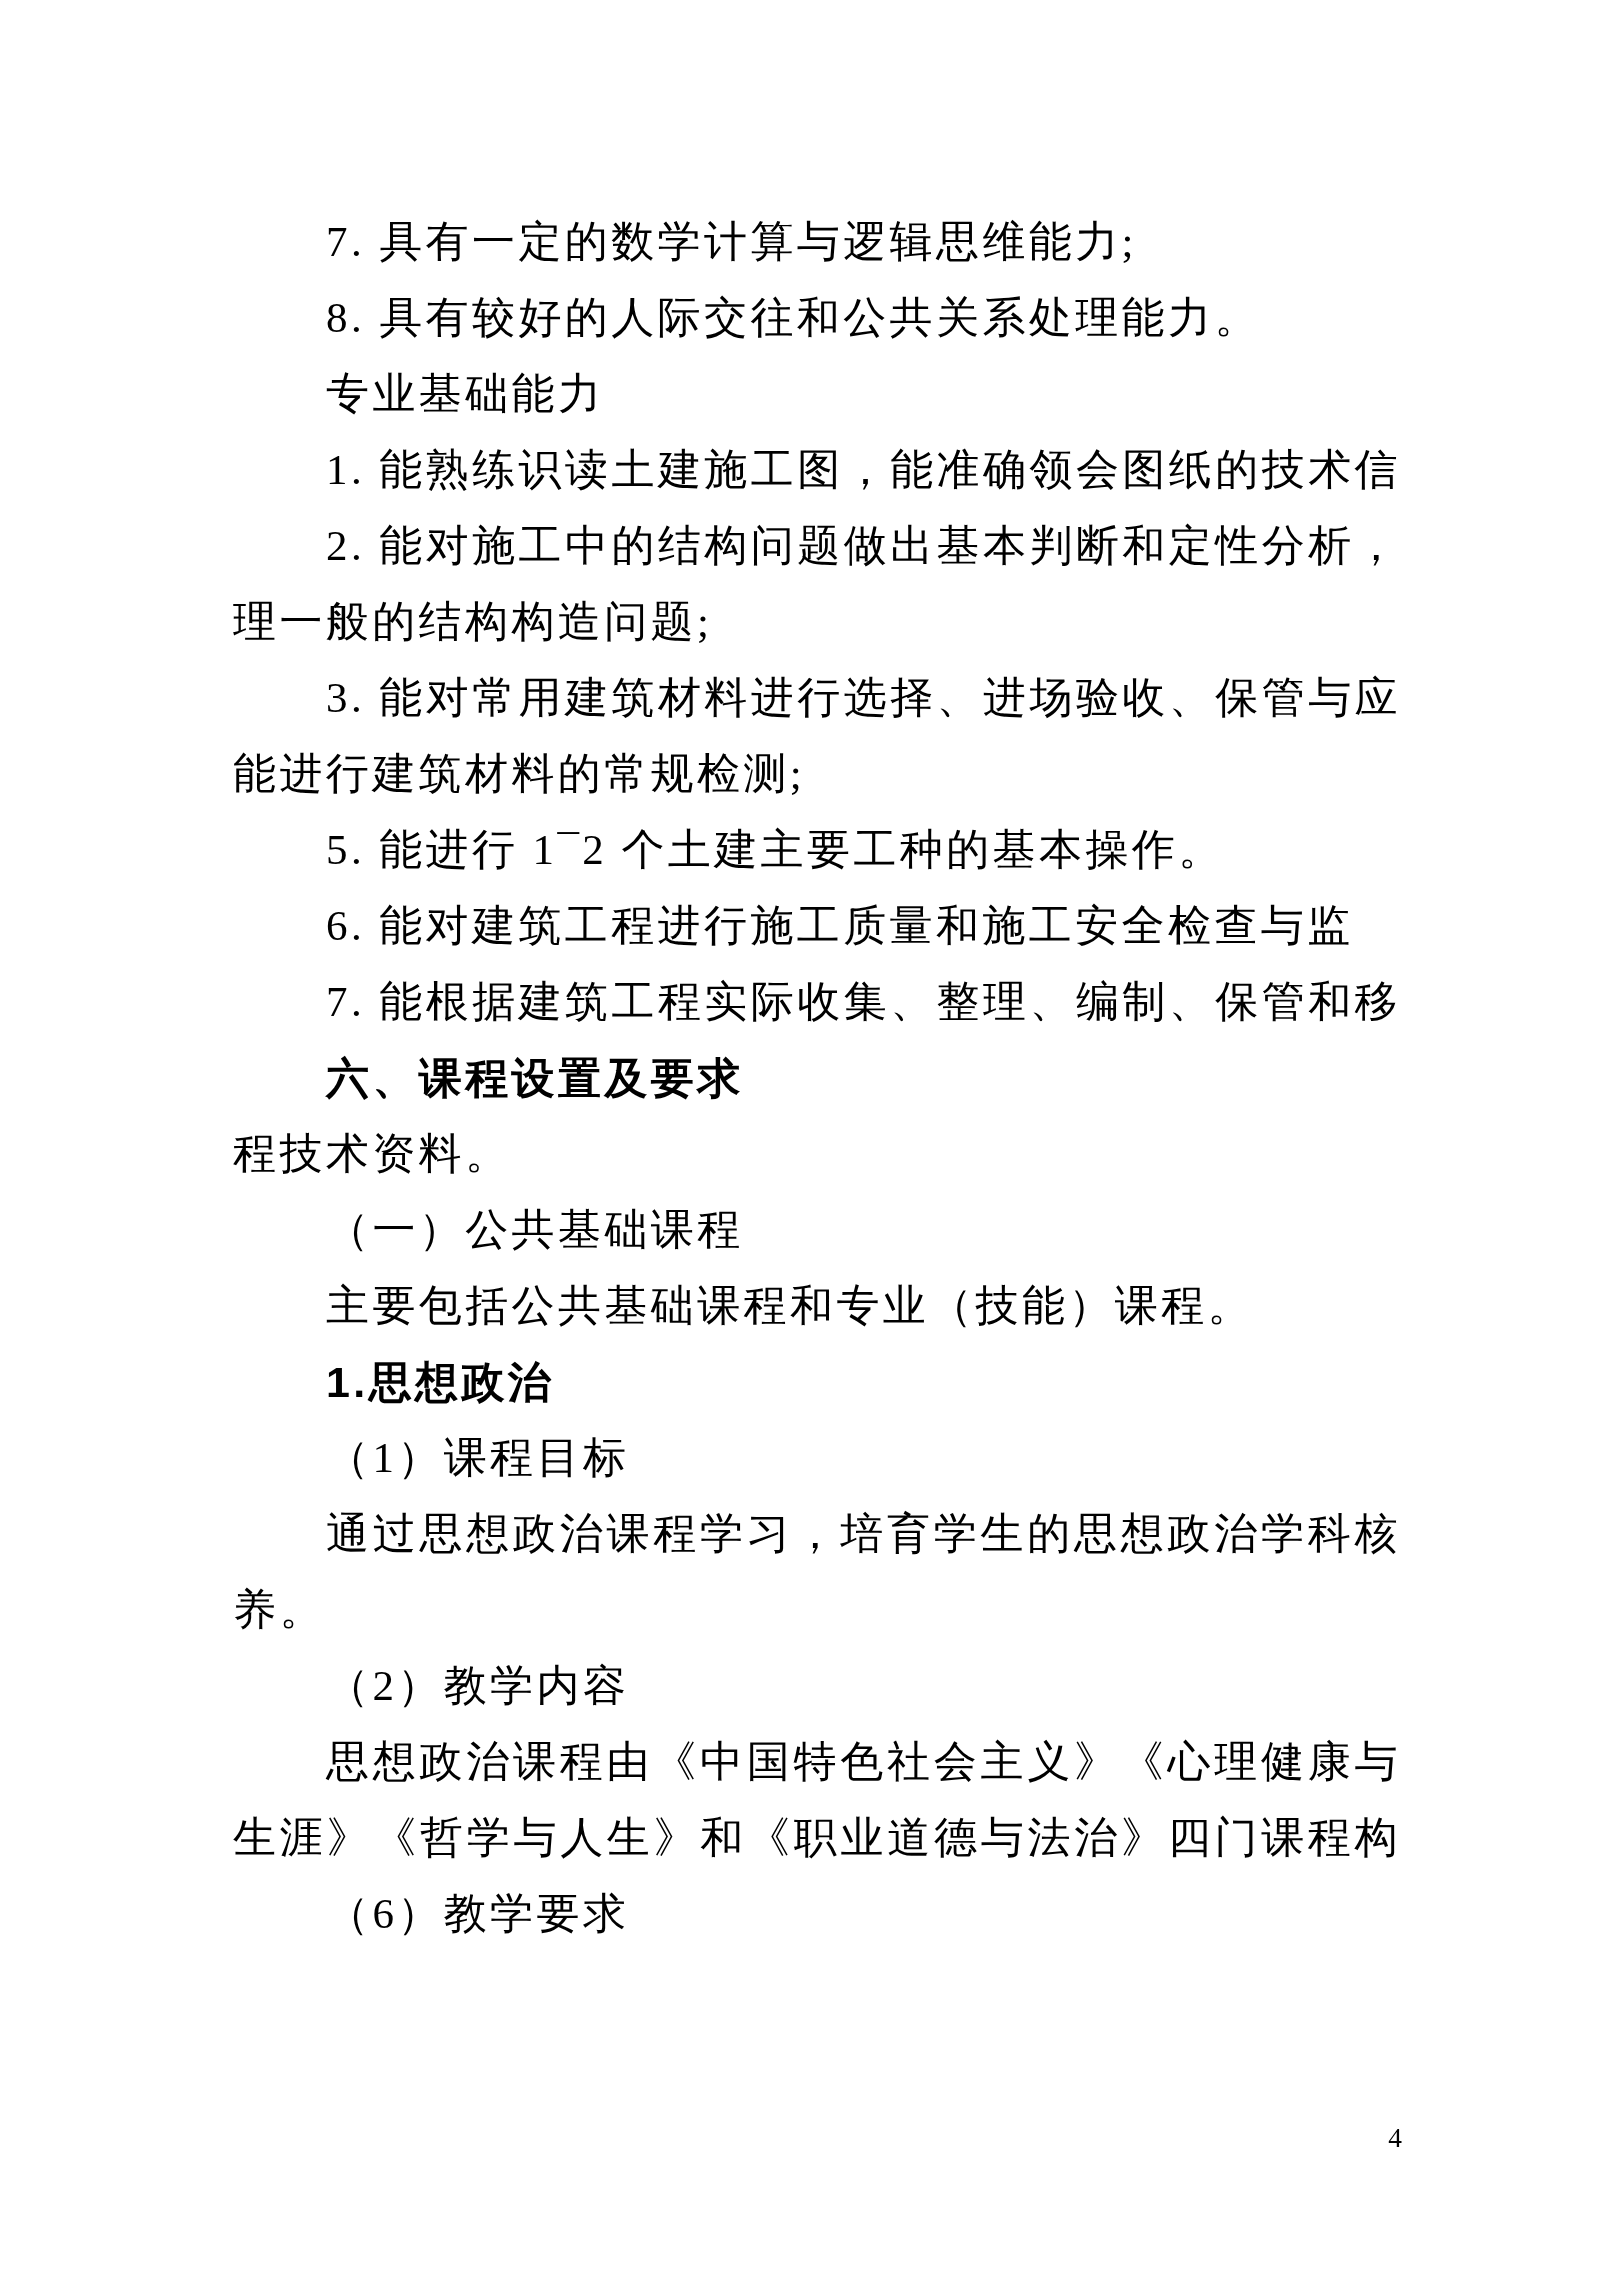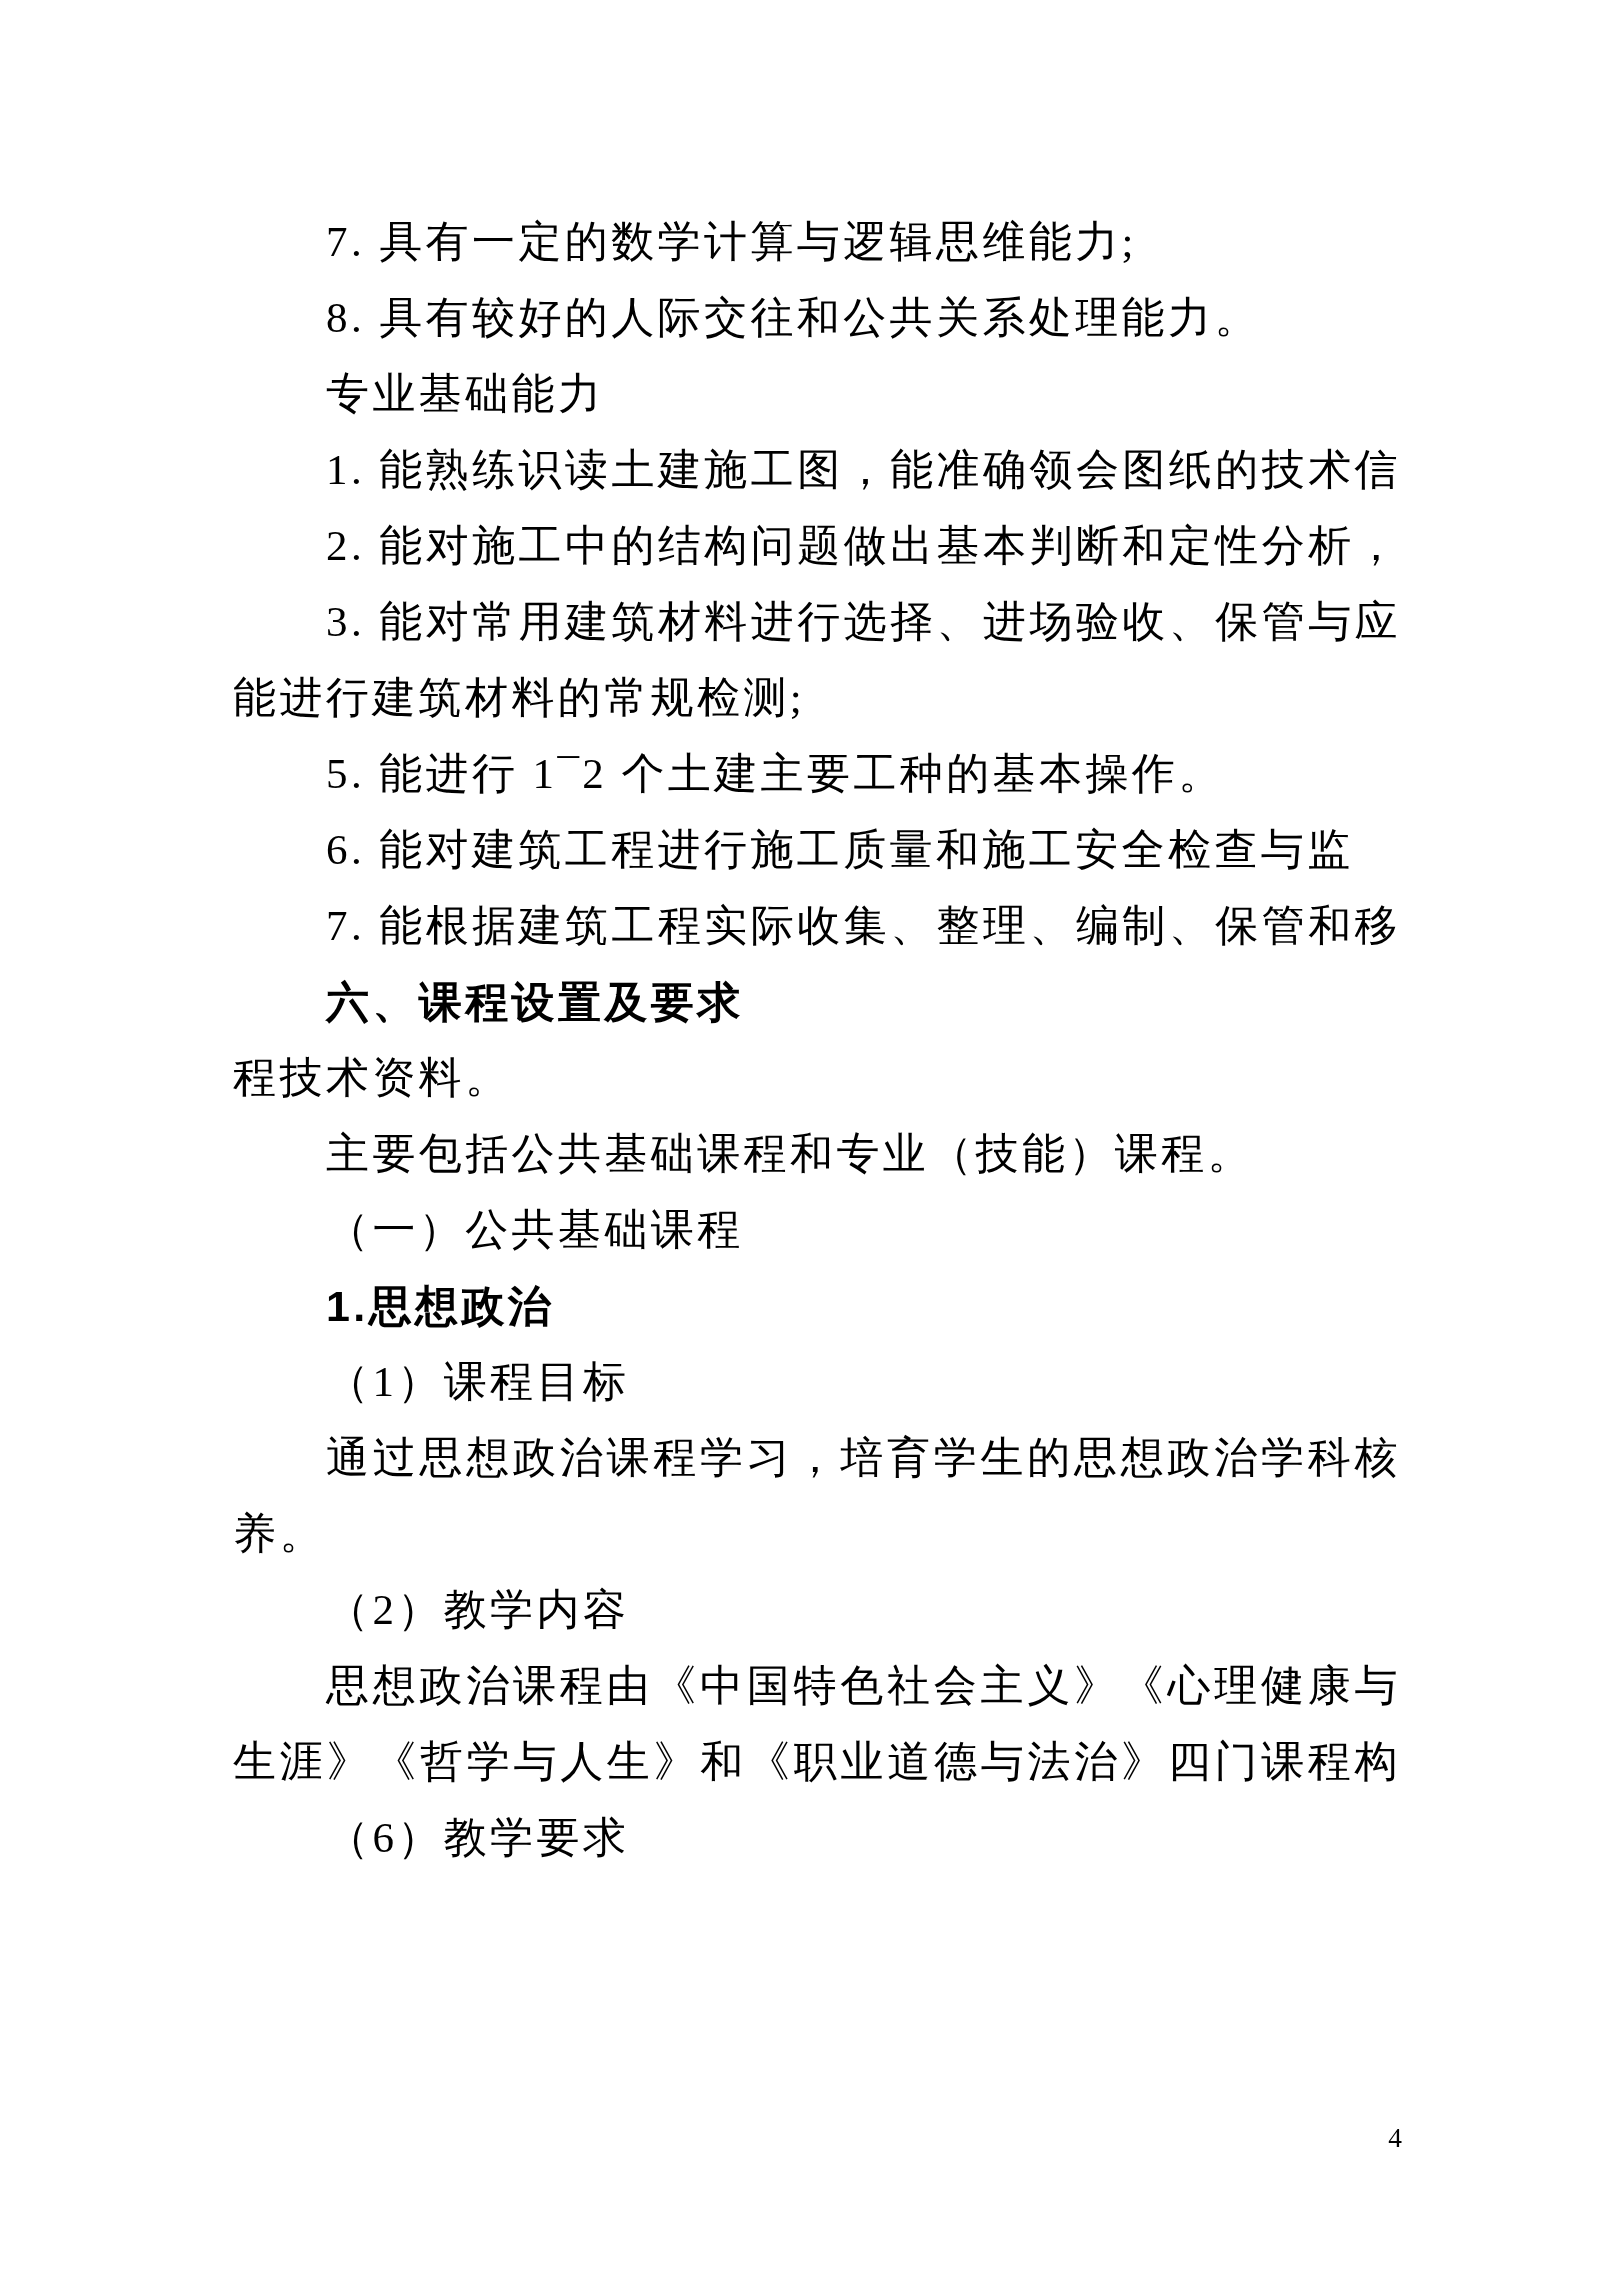--- a/index.html
+++ b/index.html
@@ -56,29 +56,30 @@
 </head>
 <body>
 
 <div class="page">
   <div class="text-block">
       <div class="line indent">7. 具有一定的数学计算与逻辑思维能力;</div>
       <div class="line indent">8. 具有较好的人际交往和公共关系处理能力。</div>
       <div class="line indent">专业基础能力</div>
       <div class="line indent full">1. 能熟练识读土建施工图，能准确领会图纸的技术信息。</div>
       <div class="line indent full">2. 能对施工中的结构问题做出基本判断和定性分析，能处</div>
+      <div class="line">理一般的结构构造问题;</div>
       <div class="line indent full">3. 能对常用建筑材料进行选择、进场验收、保管与应用，</div>
       <div class="line">能进行建筑材料的常规检测;</div>
       <div class="line indent">5. 能进行 1¯2 个土建主要工种的基本操作。</div>
       <div class="line indent">6. 能对建筑工程进行施工质量和施工安全检查与监控;</div>
       <div class="line indent full">7. 能根据建筑工程实际收集、整理、编制、保管和移交工</div>
       <div class="line hei indent">六、课程设置及要求</div>
       <div class="line">程技术资料。</div>
+      <div class="line indent">（一）公共基础课程</div>
       <div class="line indent">主要包括公共基础课程和专业（技能）课程。</div>
-      <div class="line indent">（一）公共基础课程</div>
       <div class="line hei indent">1.思想政治</div>
       <div class="line indent">（1）课程目标</div>
       <div class="line indent full">通过思想政治课程学习，培育学生的思想政治学科核心素</div>
       <div class="line">养。</div>
       <div class="line indent">（2）教学内容</div>
       <div class="line indent full">思想政治课程由《中国特色社会主义》《心理健康与职业</div>
       <div class="line full">生涯》《哲学与人生》和《职业道德与法治》四门课程构成。</div>
       <div class="line indent">（6）教学要求</div>
     </div>
   <div class="footer">

